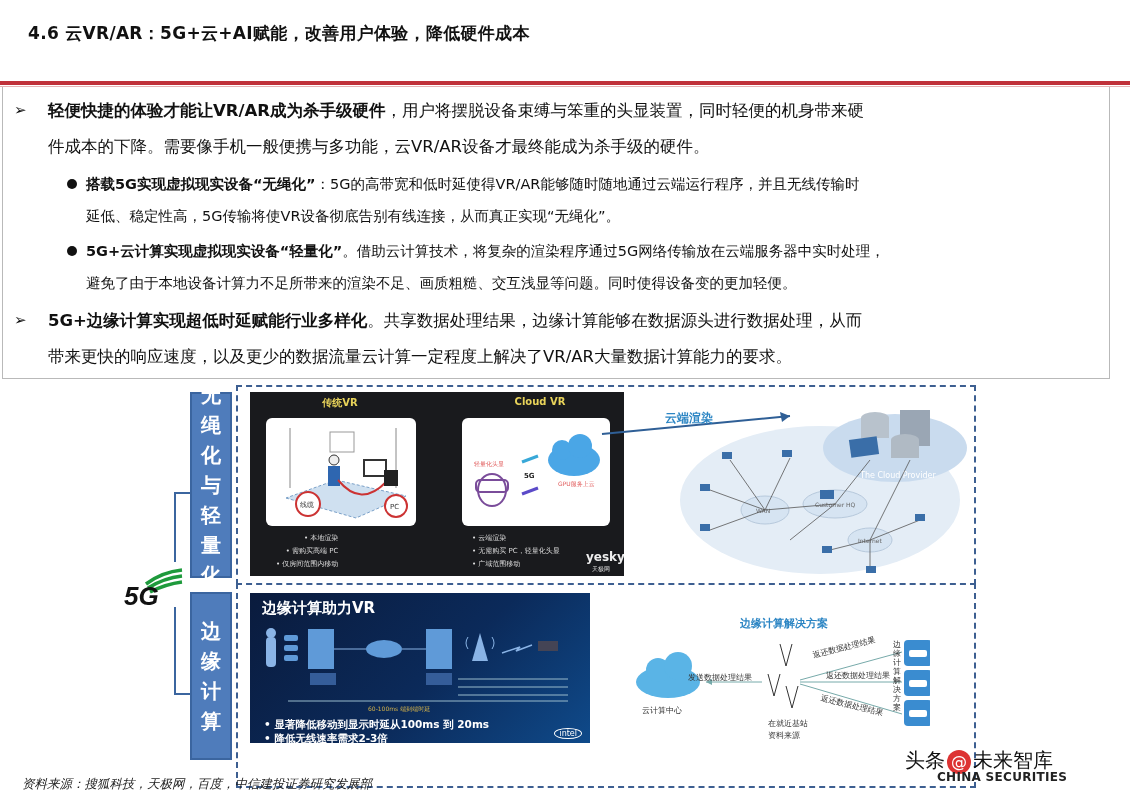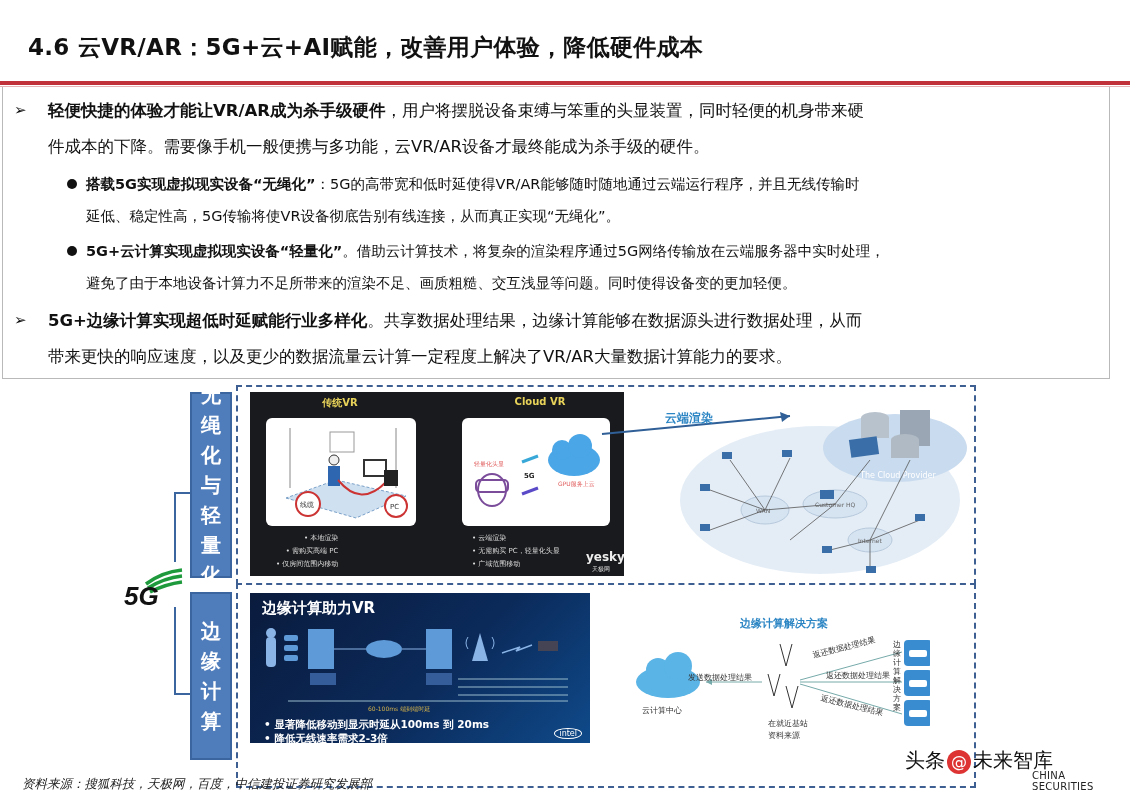--- a/index.html
+++ b/index.html
@@ -1,19 +1,19 @@
 <!DOCTYPE html>
 <html><head>
 <meta charset="utf-8">
 <style>
   * { box-sizing: border-box; margin: 0; padding: 0; }
   html, body { width: 1130px; height: 801px; background: #ffffff; overflow: hidden; }
   body { position: relative; font-family: "DejaVu Sans", "Liberation Sans", sans-serif; color: #111; }
 
-  .title { position: absolute; left: 28px; top: 32px; font-size: 23px; font-weight: bold; color: #111; letter-spacing: 0.3px; }
+  .title { position: absolute; left: 28px; top: 22px; font-size: 17px; font-weight: bold; color: #111; letter-spacing: 0.3px; }
   .red-rule { position: absolute; left: 0; top: 81px; width: 1130px; height: 4px; background: #c0313a; }
   .red-rule-thin { position: absolute; left: 0; top: 86px; width: 1130px; height: 1px; background: #e6b4b6; }
 
   .textbox { position: absolute; left: 2px; top: 87px; width: 1108px; height: 292px; border: 1px solid #b9b9b9; border-top: none; background: #fff; }
   .line { position: absolute; white-space: nowrap; font-size: 16.5px; line-height: 22px; }
   .line.sub { font-size: 14.5px; }
   .b { font-weight: bold; }
   .arrow { position: absolute; font-size: 15px; color: #111; }
   .dot { position: absolute; width: 10px; height: 10px; border-radius: 50%; background: #111; }
 
@@ -33,21 +33,21 @@
   .edge-panel { background: linear-gradient(135deg, #0a1b3d 0%, #0b2a5a 55%, #0f4a8a 100%); }
   .edge-title { position: absolute; left: 12px; top: 6px; color: #fff; font-size: 15px; font-weight: bold; }
   .edge-bullets { position: absolute; left: 14px; top: 124px; color: #fff; font-size: 10.5px; font-weight: bold; line-height: 14px; }
 
   .soln-title { position: absolute; left: 740px; top: 616px; color: #2d86c4; font-size: 11px; font-weight: bold; }
   .tiny { position: absolute; font-size: 8px; color: #333; }
 
   .footer { position: absolute; left: 22px; top: 776px; font-size: 12.5px; font-style: italic; color: #222; font-family: "DejaVu Serif", serif; }
   .watermark { position: absolute; left: 905px; top: 747px; font-size: 20px; color: #111; }
   .watermark .at { display: inline-block; width: 24px; height: 24px; border-radius: 50%; background: #d33; color: #fff; font-size: 16px; text-align: center; line-height: 24px; margin: 0 2px; }
-  .cs { position: absolute; left: 1032px; top: 770px; font-size: 10px; font-weight: normal; color: #222; letter-spacing: 0.3px; }
+  .cs { position: absolute; left: 937px; top: 770px; font-size: 12px; font-weight: bold; color: #222; letter-spacing: 0.3px; }
   .pagenum { position: absolute; left: 555px; top: 766px; font-size: 14px; color: #222; font-weight: bold; margin-top: 44px; }
 </style>
 </head>
 <body>
 
 <div class="title">4.6 云VR/AR：5G+云+AI赋能，改善用户体验，降低硬件成本</div>
 <div class="red-rule"></div>
 <div class="red-rule-thin"></div>
 
 <div class="textbox"></div>

